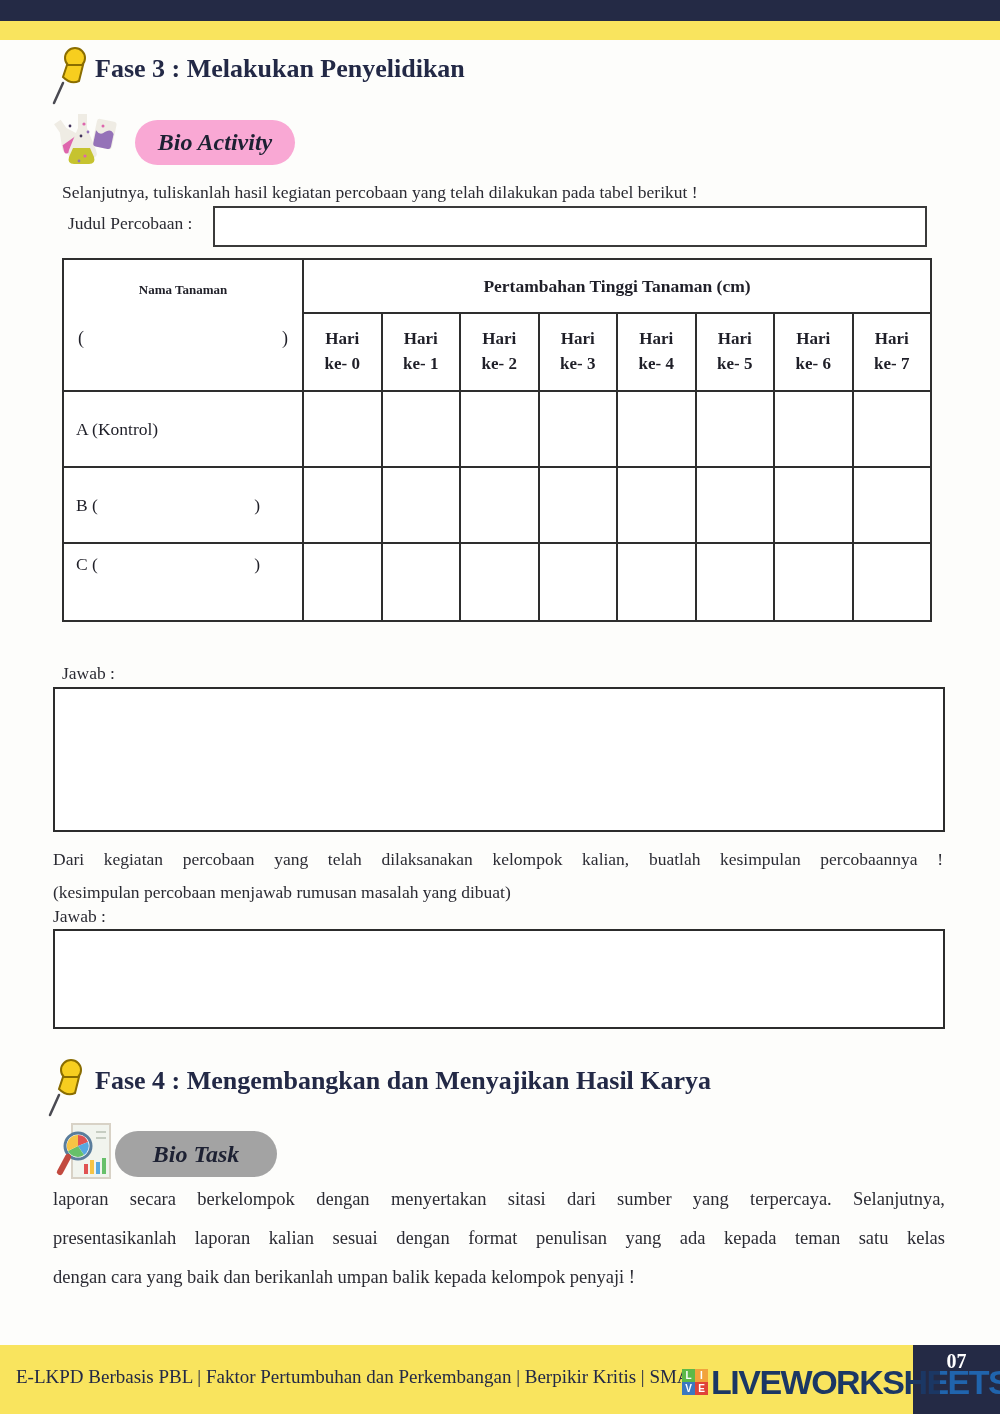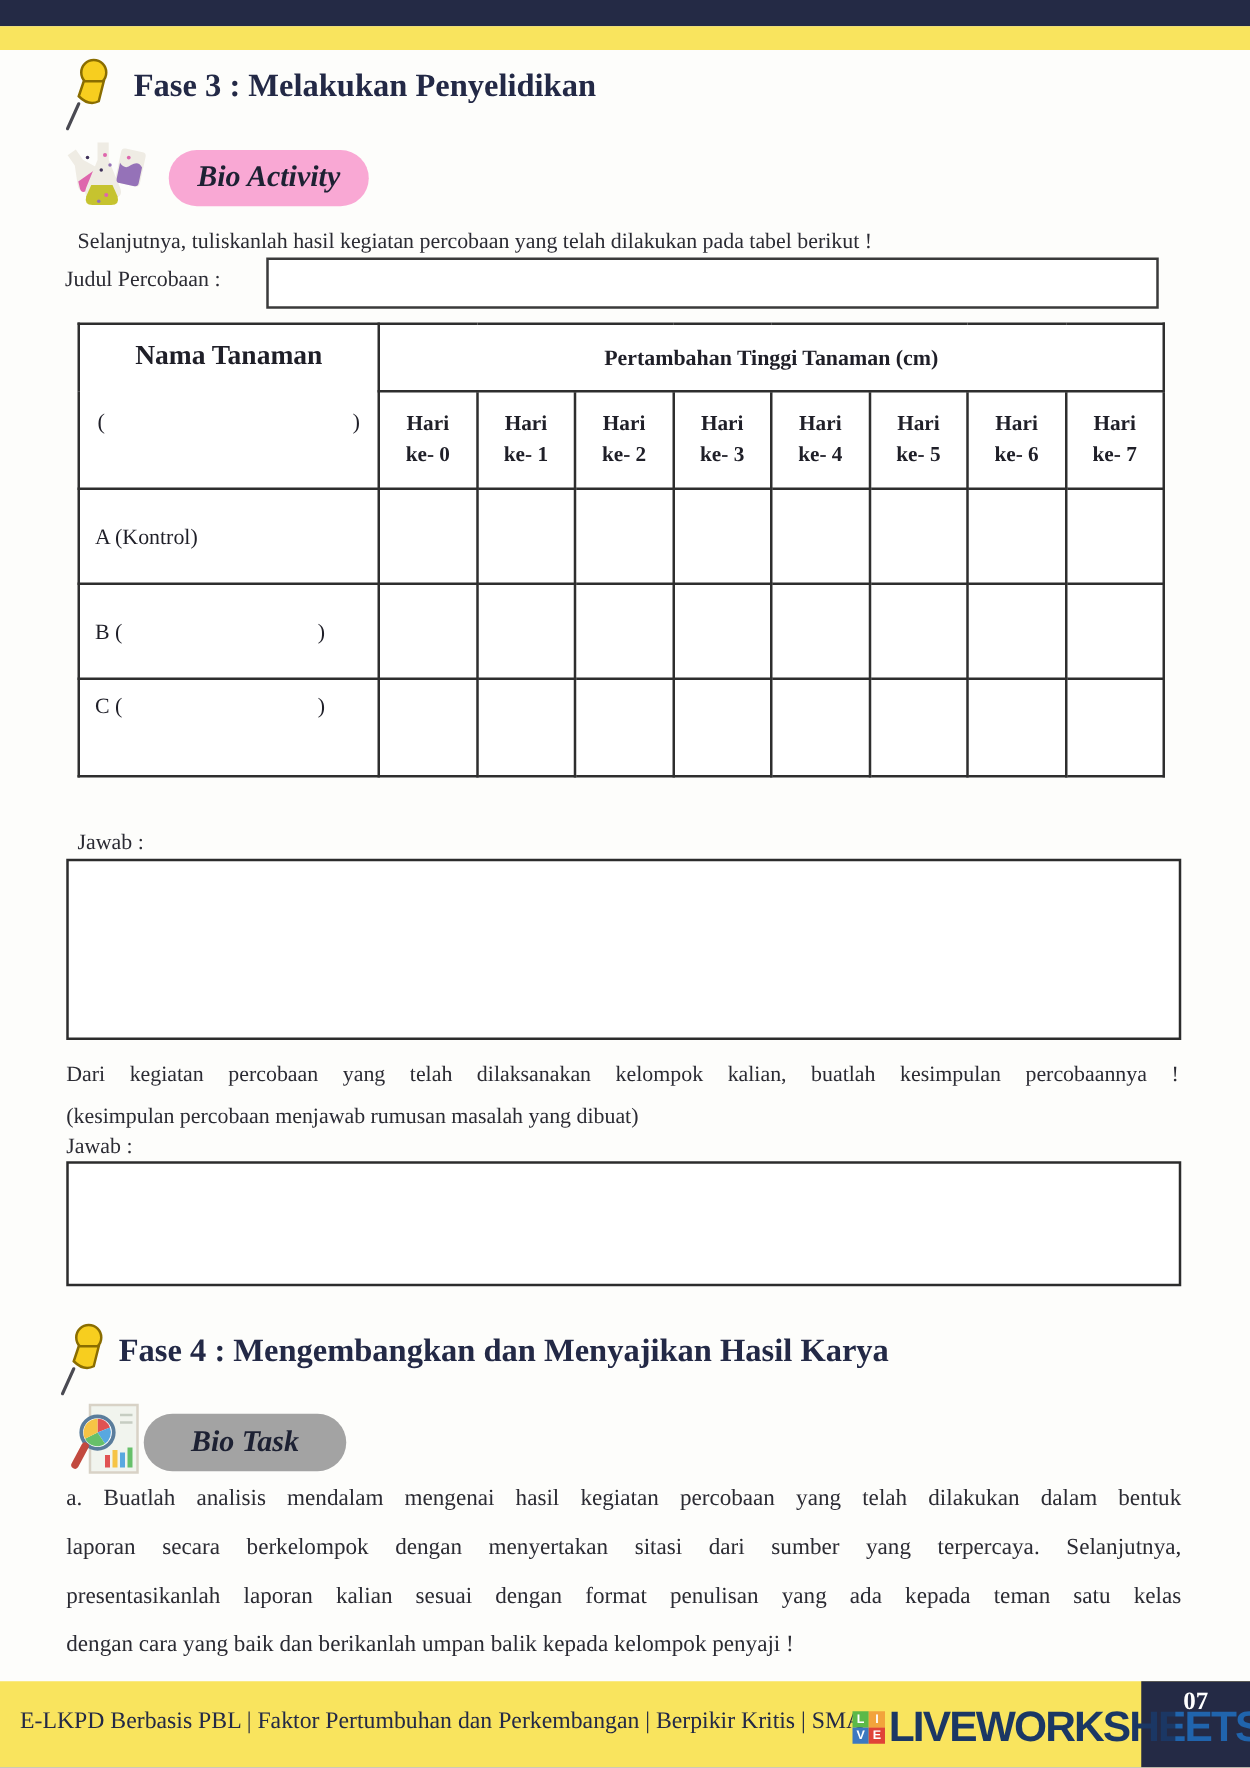--- a/index.html
+++ b/index.html
@@ -6,47 +6,47 @@
   .page{position:relative;width:1000px;height:1414px;margin:0 auto;background:#fdfdfb;
         font-family:"Liberation Serif",serif;color:#23283f;overflow:hidden;}
   .abs{position:absolute;}
 
   
   .bar-navy{left:0;top:0;width:1000px;height:21px;background:#242a45;}
   .bar-yellow{left:0;top:21px;width:1000px;height:19px;background:#f9e45e;}
 
   
   .fase-title{font-weight:bold;font-size:26px;color:#232946;white-space:nowrap;}
-  #fase3-title{left:107px;top:54px;}
+  #fase3-title{left:95px;top:54px;}
   #fase4-title{left:95px;top:1066px;}
   #pin1{left:50px;top:46px;}
   #pin2{left:46px;top:1058px;}
 
   
   .badge{border-radius:26px;display:flex;align-items:center;justify-content:center;
          font-weight:bold;font-style:italic;font-size:24px;color:#1d2133;}
   #bio-activity-badge{left:135px;top:120px;width:160px;height:45px;background:#f9a8d4;}
   #bio-task-badge{left:115px;top:1131px;width:162px;height:46px;background:#a3a3a3;}
   #flasks-icon{left:48px;top:106px;}
   #biotask-icon{left:56px;top:1120px;}
 
   
   .body-text{font-size:17.5px;color:#2b2b33;}
   #intro-text{left:62px;top:182px;}
-  #judul-label{left:52px;top:213px;}
+  #judul-label{left:68px;top:213px;}
   #judul-box{left:213px;top:206px;width:710px;height:37px;border:2px solid #3a3a3a;background:#fff;}
 
   
   #exp-table{left:62px;top:258px;}
   table{border-collapse:collapse;table-layout:fixed;width:868px;background:#fff;}
   td,th{border:2px solid #2e2e2e;padding:0;font-size:17px;font-weight:normal;color:#1f1f28;}
   .group-h{height:52px;font-weight:bold;text-align:center;font-size:17.5px;margin-top:21px;}
   .day-h{height:76px;font-weight:bold;text-align:center;line-height:1.45;}
   .name-cell{vertical-align:top;}
-  .name-title{text-align:center;font-weight:bold;margin-top:11px;font-size:22px;}
+  .name-title{text-align:center;font-weight:bold;margin-top:22px;font-size:13px;}
   .name-parens{display:flex;justify-content:space-between;padding:0 14px;margin-top:30px;font-size:18px;}
   .row-a td,.row-b td{height:74px;vertical-align:middle;}
   .row-c td{height:76px;vertical-align:top;}
   .row-label{display:flex;justify-content:space-between;padding:0 42px 0 12px;font-size:17.5px;}
   .row-c .row-label{margin-top:10px;}
 
   
   #q1{left:62px;top:634px;}
   #jawab1-label{left:62px;top:663px;}
   #answer-box-1{left:53px;top:687px;width:888px;height:141px;border:2px solid #2c2c2c;background:#fff;}
@@ -235,21 +235,20 @@
       <path d="M22 26 L28 35 A11 11 0 0 1 12 31 Z" fill="#67c06a"></path>
       <path d="M22 26 L12 31 A11 11 0 0 1 22 15 Z" fill="#f6c445"></path>
       <line x1="12" y1="37" x2="4" y2="52" stroke="#c24a3f" stroke-width="6" stroke-linecap="round"></line>
     </svg>
   </div>
   <div class="abs badge" id="bio-task-badge">
     <span>Bio Task</span>
   </div>
 
   <div class="abs" id="task-text">
-    <div class="justify-line">a. Buatlah analisis mendalam mengenai hasil kegiatan percobaan yang telah dilakukan dalam bentuk</div>
     <div class="justify-line">laporan secara berkelompok dengan menyertakan sitasi dari sumber yang terpercaya. Selanjutnya,</div>
     <div class="justify-line">presentasikanlah laporan kalian sesuai dengan format penulisan yang ada kepada teman satu kelas</div>
     <div>dengan cara yang baik dan berikanlah umpan balik kepada kelompok penyaji !</div>
   </div>
 
   <div class="abs" id="footer-yellow"></div>
   <div class="abs" id="footer-navy"></div>
   <div class="abs" id="footer-text">E-LKPD Berbasis PBL | Faktor Pertumbuhan dan Perkembangan | Berpikir Kritis | SMA</div>
   <div class="abs" id="page-number">07</div>
 

